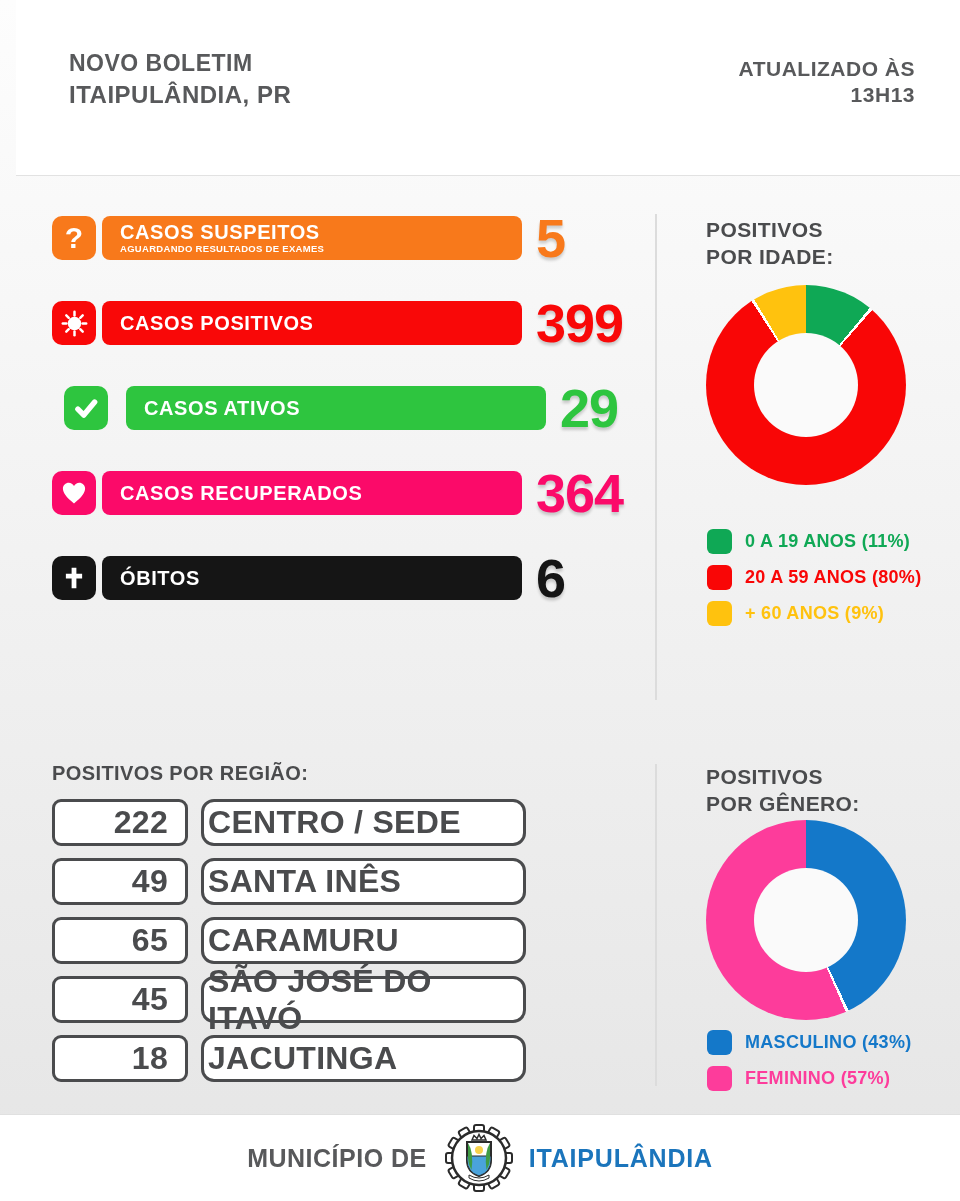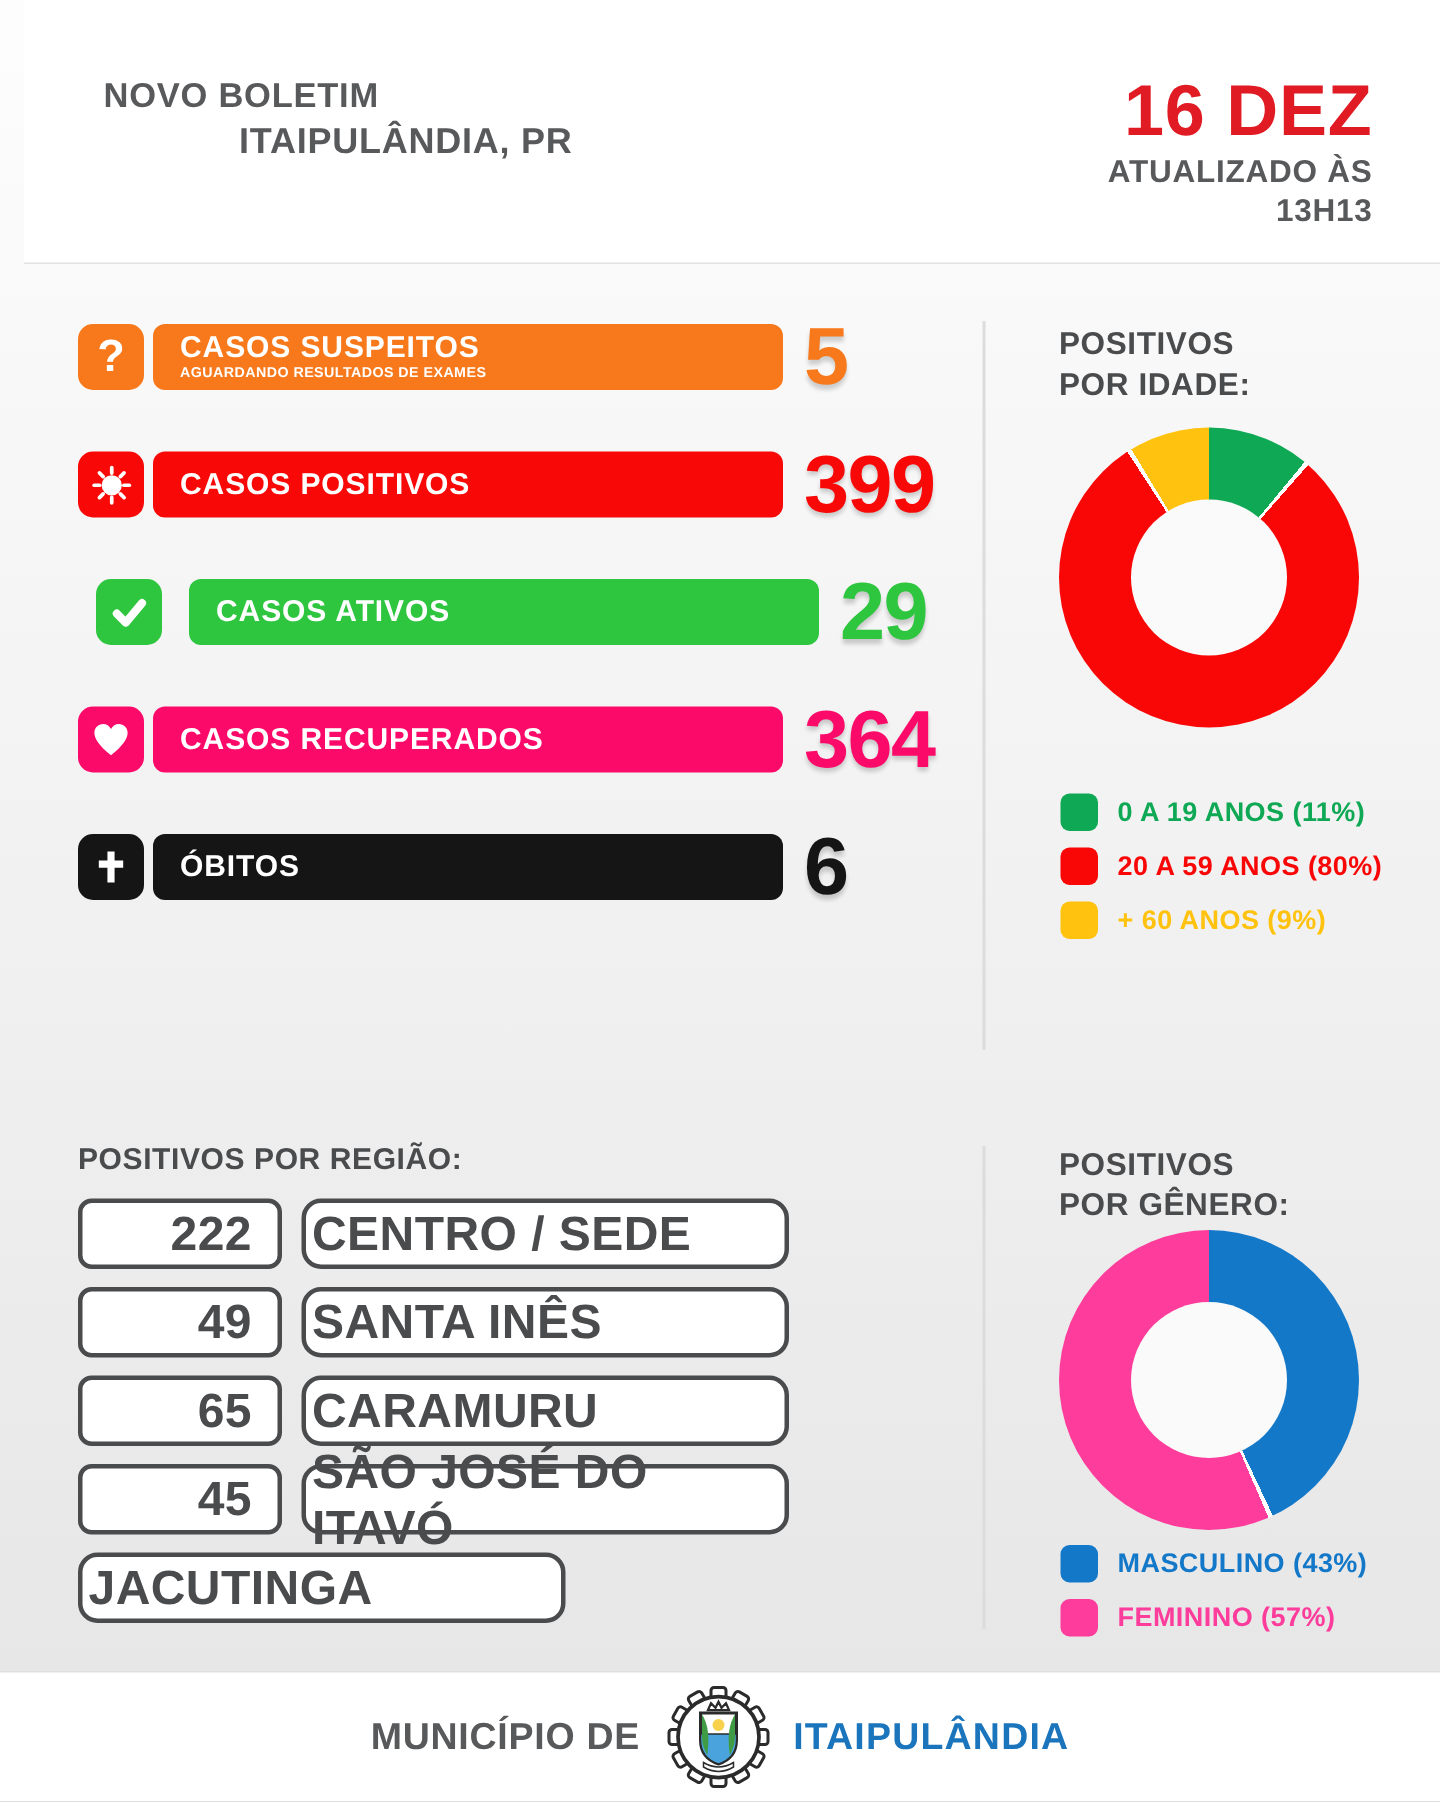--- a/index.html
+++ b/index.html
@@ -28,21 +28,21 @@
       radial-gradient(circle at 45% 72%, #4e4e4e 3px, transparent 3.5px),
       radial-gradient(circle at 76% 74%, #5a5a5a 2.5px, transparent 3px),
       radial-gradient(circle at 20% 60%, #d6d6d6 2.5px, transparent 3px),
       radial-gradient(circle at 55% 18%, #cfcfcf 2px, transparent 2.5px);
     position:relative; overflow:hidden; vertical-align:-5px; margin:0 1px;
   }
   .virus-o::after {
     content:""; position:absolute; left:-12%; top:50%; width:124%; height:13px;
     margin-top:-6px; background:#D5232B; transform:rotate(45deg);
   }
-  .subtitle { margin-top:4px; text-align:center; font-size:24px; font-weight:800; color:#58595B; letter-spacing:0.5px; }
+  .subtitle { margin-top:4px; text-align:left; font-size:24px; font-weight:800; color:#58595B; letter-spacing:0.5px; }
   .date-block { position:absolute; right:47px; top:52px; text-align:right; }
   .date-big { font-size:48px; line-height:46px; font-weight:900; color:#E01B24; letter-spacing:0.5px; }
   .updated { font-size:21px; line-height:26px; font-weight:800; color:#58595B; letter-spacing:0.5px; margin-top:4px; }
 
   
   .stats { position:absolute; left:52px; top:216px; }
   .stat-row { display:flex; align-items:center; height:44px; margin-bottom:41px; }
   .icon-box {
     width:44px; height:44px; border-radius:10px; color:#ffffff;
     display:flex; align-items:center; justify-content:center; flex:0 0 44px; margin-right:6px;
@@ -115,21 +115,20 @@
 <body>
 
 <div id="app">
 
   <div class="header">
     <div class="title-block">
       <div class="kicker">NOVO BOLETIM</div>
       <div class="subtitle">ITAIPULÂNDIA, PR</div>
     </div>
     <div class="date-block">
-      <div class="date-big">16 DEZ</div>
       <div class="updated">
         <div>ATUALIZADO ÀS</div>
         <div>13H13</div>
       </div>
     </div>
   </div>
 
   <div class="stats">
 
 
@@ -236,20 +235,21 @@
     </div>
     <div class="region-row">
       <div class="region-box region-value">65</div>
       <div class="region-box region-name">CARAMURU</div>
     </div>
     <div class="region-row">
       <div class="region-box region-value">45</div>
       <div class="region-box region-name">SÃO JOSÉ DO ITAVÓ</div>
     </div>
     <div class="region-row">
+      <div class="region-box region-value">18</div>
       <div class="region-box region-name">JACUTINGA</div>
     </div>
   </div>
 
   <div class="panel-heading ph-gender">
     <div>POSITIVOS</div>
     <div>POR GÊNERO:</div>
   </div>
   <div class="donut donut-gender"></div>
   <div class="legend lg-gender">

